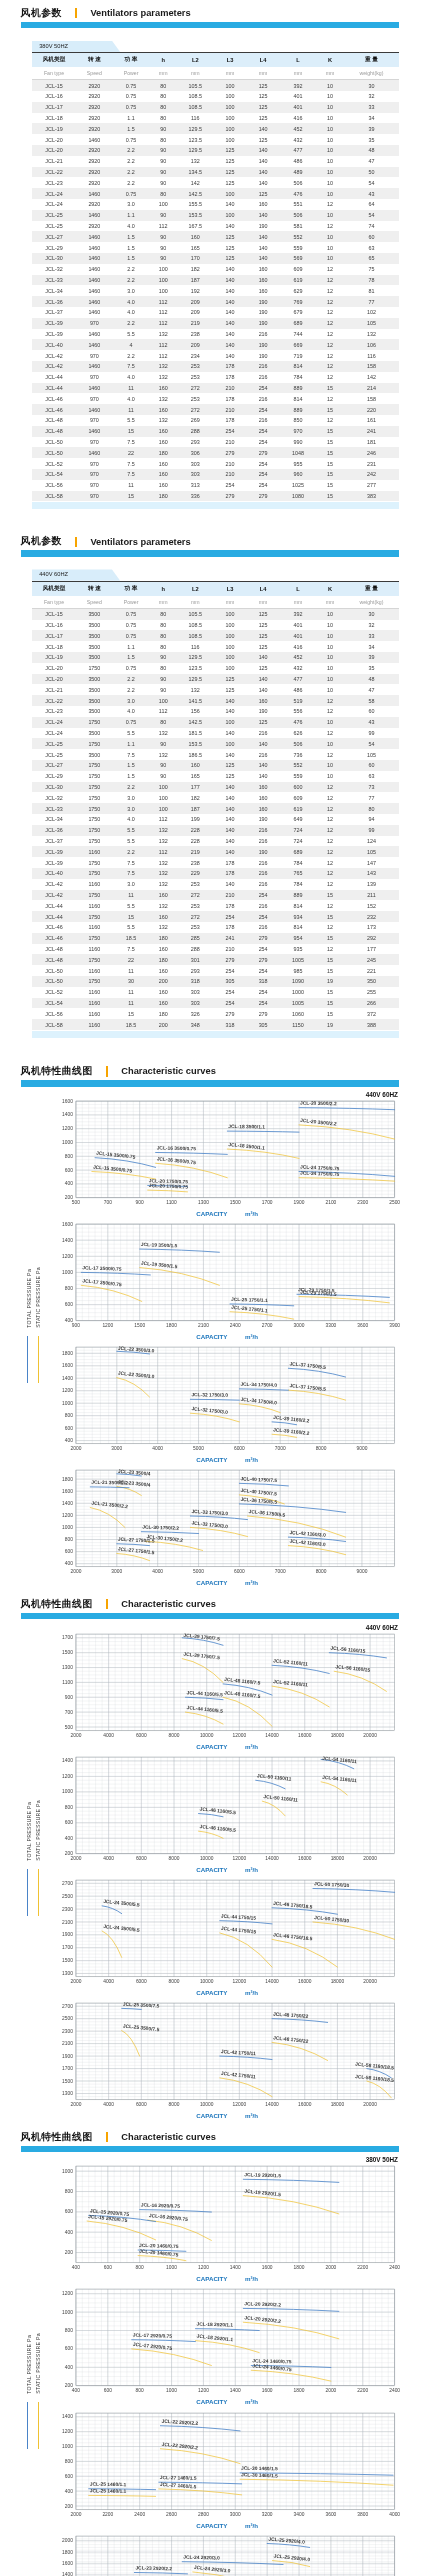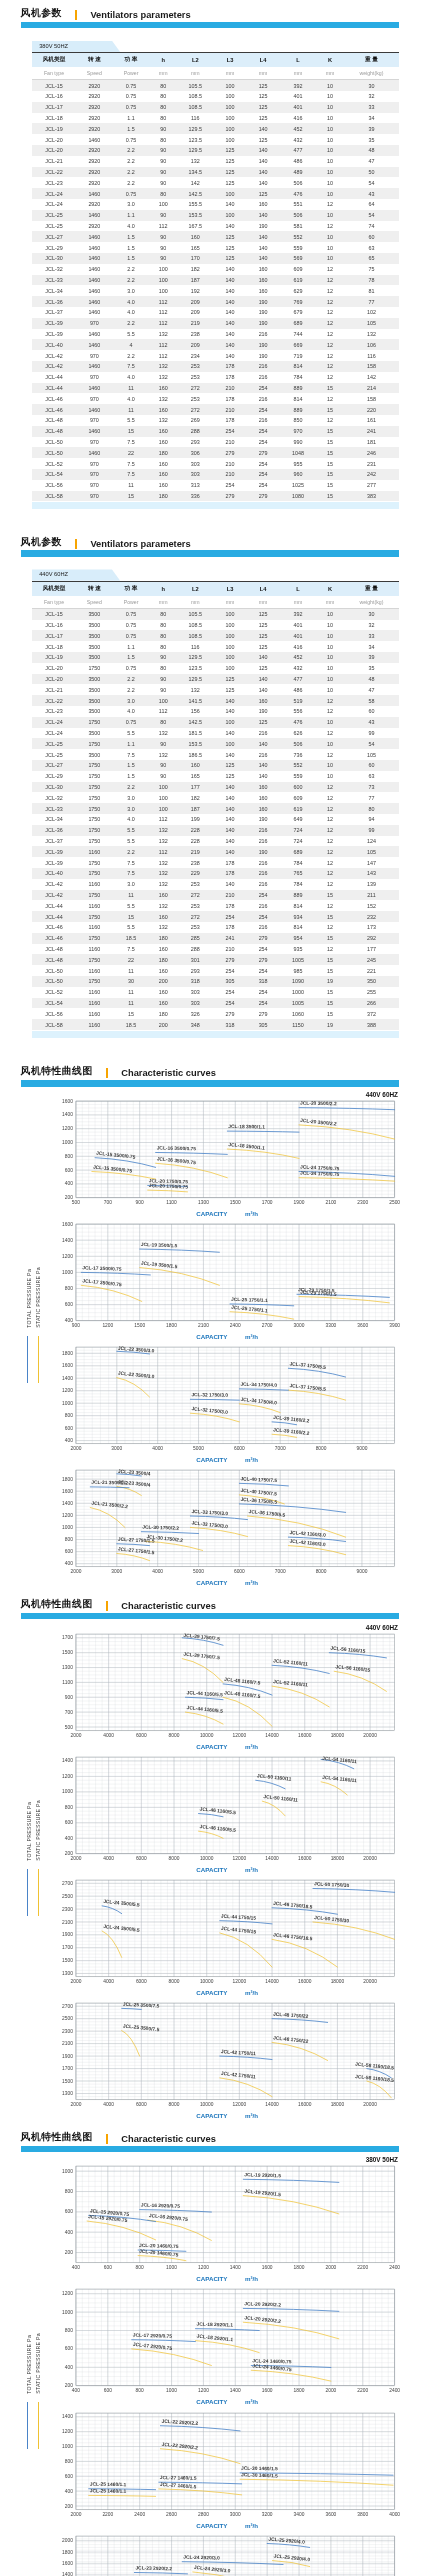--- a/index.html
+++ b/index.html
@@ -1,21 +1,21 @@
 <!DOCTYPE html>
 <html style="font-size:8.2px"><head>
 <meta charset="utf-8">
 <style>
   html,body{margin:0;padding:0;background:#ffffff;}
   body{font-family:"Liberation Sans","DejaVu Sans",sans-serif;}
   .page{width:428px;height:3290px;background:#fff;overflow:hidden;position:relative;}
 
   
   .sec-head{margin:0 29px 0 20.6px;padding-top:6.2px;}
-  .sec-head .trow{display:flex;align-items:flex-end;gap:13px;height:14px;}
+  .sec-head .trow{display:flex;align-items:center;gap:13px;height:14px;}
   .title-cn{font-size:9.8px;font-weight:bold;color:#151515;letter-spacing:0.5px;}
   .accent-bar{width:2.6px;height:10.3px;background:#F7A400;display:inline-block;}
   .title-en{font-size:9.3px;font-weight:bold;color:#1a1a1a;}
   .blue-stripe{height:6.7px;background:#29ABE2;margin-top:1.5px;}
   .voltage{text-align:right;font-weight:bold;font-size:6.4px;color:#111;padding:4.1px 1px 0 0;margin:0 29px 0 20.6px;}
 
   
   .table-wrap{margin:12.4px 29px 19.6px 32px;}
   .vtab{width:81px;height:11.3px;background:#D8EDFA;color:#222;font-size:5.7px;line-height:11.3px;padding-left:7.2px;
         clip-path:polygon(0 0, calc(100% - 8.2px) 0, 100% 100%, 0 100%);}

